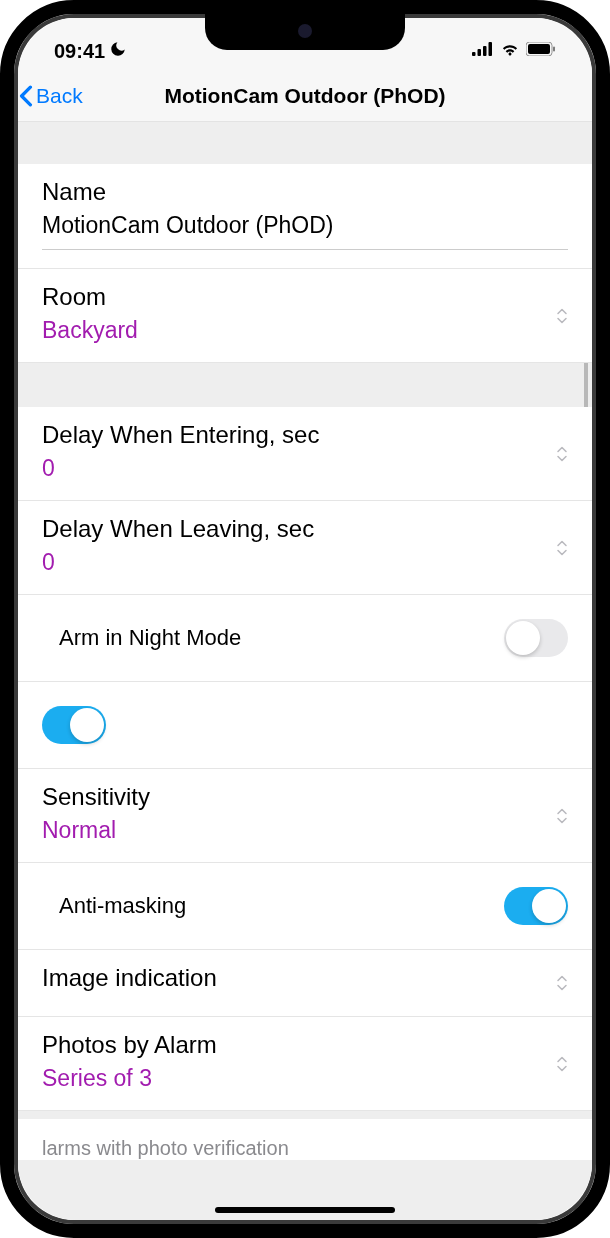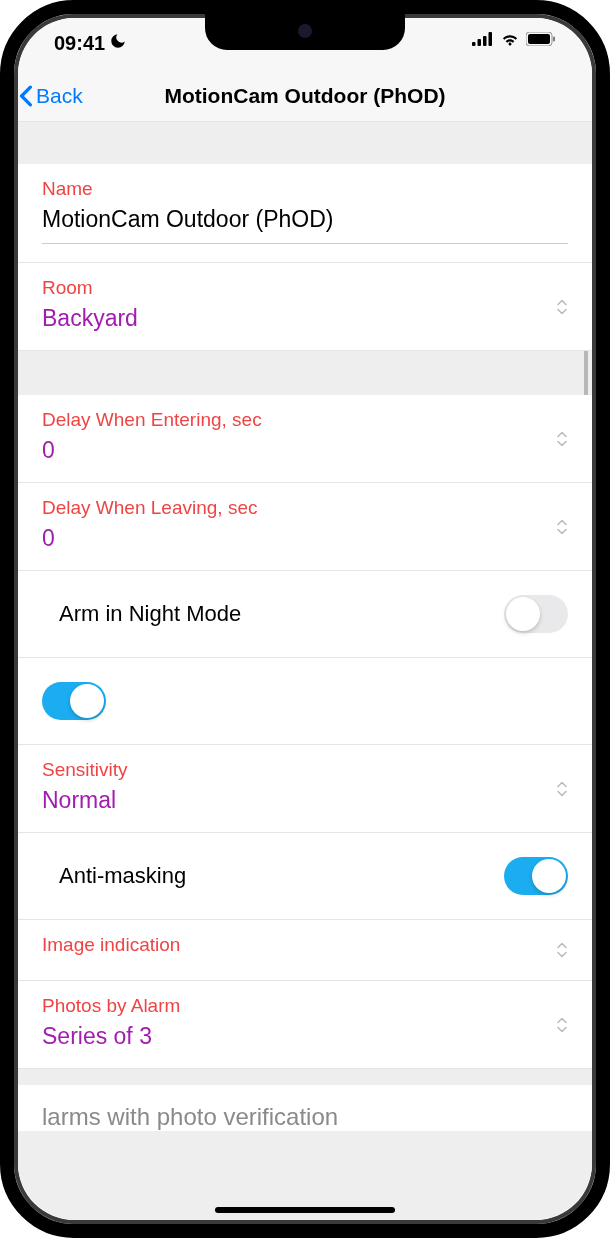--- a/index.html
+++ b/index.html
@@ -64,21 +64,21 @@
       left: 4px;
       right: 4px;
       bottom: 4px;
       border-radius: 58px;
       overflow: hidden;
       background: #f7f7f7;
     }
     .status-bar {
       height: 52px;
       display: flex;
-      align-items: flex-start;
+      align-items: center;
       justify-content: space-between;
       padding: 14px 36px 0 36px;
       background: #f7f7f7;
     }
     .status-left {
       display: flex;
       align-items: center;
       gap: 4px;
       font-weight: 600;
       font-size: 20px;
@@ -128,22 +128,22 @@
     .row {
       background: #fff;
       padding: 16px 24px 16px 24px;
       position: relative;
       border-bottom: 1px solid #e5e5e5;
     }
     .row-field {
       padding: 14px 24px 18px 24px;
     }
     .row-label {
-      color: #ef4444;
-      font-size: 19px;
+      color: #000000;
+      font-size: 24px;
       margin-bottom: 6px;
     }
     .row-value {
       color: #a21caf;
       font-size: 23px;
     }
     .row-name-value {
       color: #000;
       font-size: 23px;
       border-bottom: 1px solid #ccc;
@@ -205,22 +205,22 @@
       top: 42px;
       width: 4px;
       height: 540px;
       background: #b8b8b8;
       border-radius: 2px;
     }
     .partial-row {
       background: #fff;
       padding: 18px 24px 0 24px;
       color: #8a8a8e;
-      font-size: 24px;
-      margin-top: 16px;
+      font-size: 20px;
+      margin-top: 8px;
     }
   </style>
 </head>
 <body>
 
 <div class="phone-frame">
   <div class="notch">
       <div class="notch-dot"></div>
     </div>
   <div class="home-indicator"></div>

